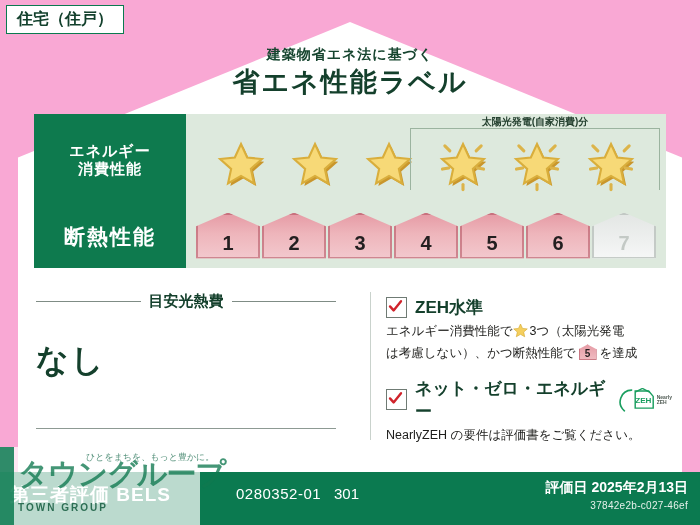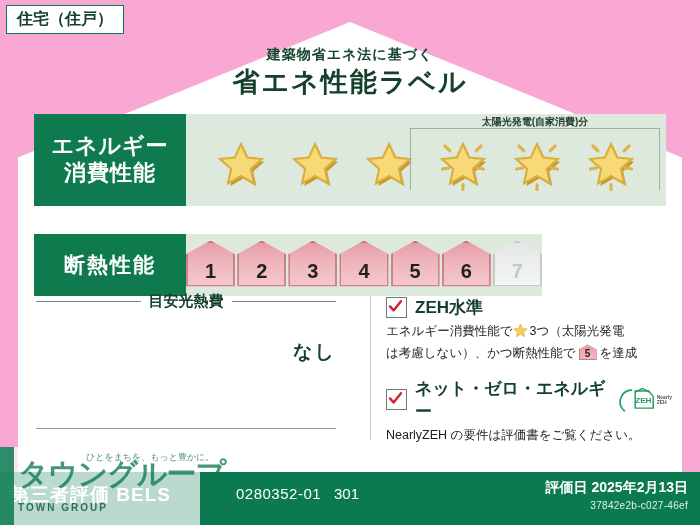--- a/index.html
+++ b/index.html
@@ -71,41 +71,41 @@
     box-sizing:border-box;
   }
   .row-body{
     background:#dde9dd;
     flex:1;position:relative;
     box-sizing:border-box;
   }
 
   
   #energy-row{left:34px;top:114px;width:632px;height:92px;}
-  #energy-row .row-label{width:152px;font-size:22px;letter-spacing:1px;}
+  #energy-row .row-label{width:152px;font-size:15px;letter-spacing:1px;}
   .stars{
     position:absolute;left:0;top:0;right:0;bottom:0;
     display:flex;align-items:center;justify-content:center;gap:6px;
     padding-top:12px;box-sizing:border-box;
   }
   .star-cell{position:relative;width:68px;height:62px;display:flex;align-items:center;justify-content:center;}
   .solar-note{
     position:absolute;right:6px;top:1px;width:250px;
     text-align:center;font-size:10px;color:#24402f;font-weight:bold;
     z-index:6;
   }
   .solar-bracket{
     position:absolute;right:6px;top:14px;width:250px;height:62px;
     border:1px solid #9bb39f;border-top:1px solid #9bb39f;
     border-bottom:none;
     box-sizing:border-box;z-index:2;
   }
 
   
-  #insul-row{left:34px;top:234px;width:508px;height:62px;}
+  #insul-row{left:34px;top:206px;width:632px;height:62px;}
   #insul-row .row-label{width:152px;font-size:21px;letter-spacing:2px;}
   .grades{
     position:absolute;left:0;top:0;right:0;bottom:0;
     display:flex;align-items:center;justify-content:center;gap:2px;
     padding-bottom:3px;box-sizing:border-box;
   }
   .grade{
     position:relative;width:64px;height:46px;
     display:flex;align-items:flex-end;justify-content:center;
     padding-bottom:2px;box-sizing:border-box;
@@ -128,22 +128,22 @@
   .grade .gnum{position:relative;z-index:3;line-height:1;padding-bottom:4px;}
 
   
   .cost-block{position:absolute;left:36px;top:292px;width:300px;z-index:25;}
   .cost-head{
     display:flex;align-items:center;gap:8px;
     font-size:15px;font-weight:bold;color:#14402c;
   }
   .cost-head .rule{flex:1;height:1px;background:#7f8c85;}
   .cost-value{
-    margin-top:28px;text-align:right;
-    font-size:19px;font-weight:bold;color:#14402c;letter-spacing:2px;
+    margin-top:28px;text-align:left;
+    font-size:32px;font-weight:bold;color:#14402c;letter-spacing:2px;
   }
   .cost-foot-rule{position:absolute;left:36px;top:428px;width:300px;height:1px;background:#8d9a93;z-index:25;}
 
   
   .v-divider{position:absolute;left:370px;top:292px;width:1px;height:148px;background:#c9d2cc;z-index:24;}
 
   
   .zeh-wrap{position:absolute;left:386px;top:296px;width:286px;z-index:26;}
   .zeh-line{display:flex;align-items:center;gap:8px;}
   .chk{

